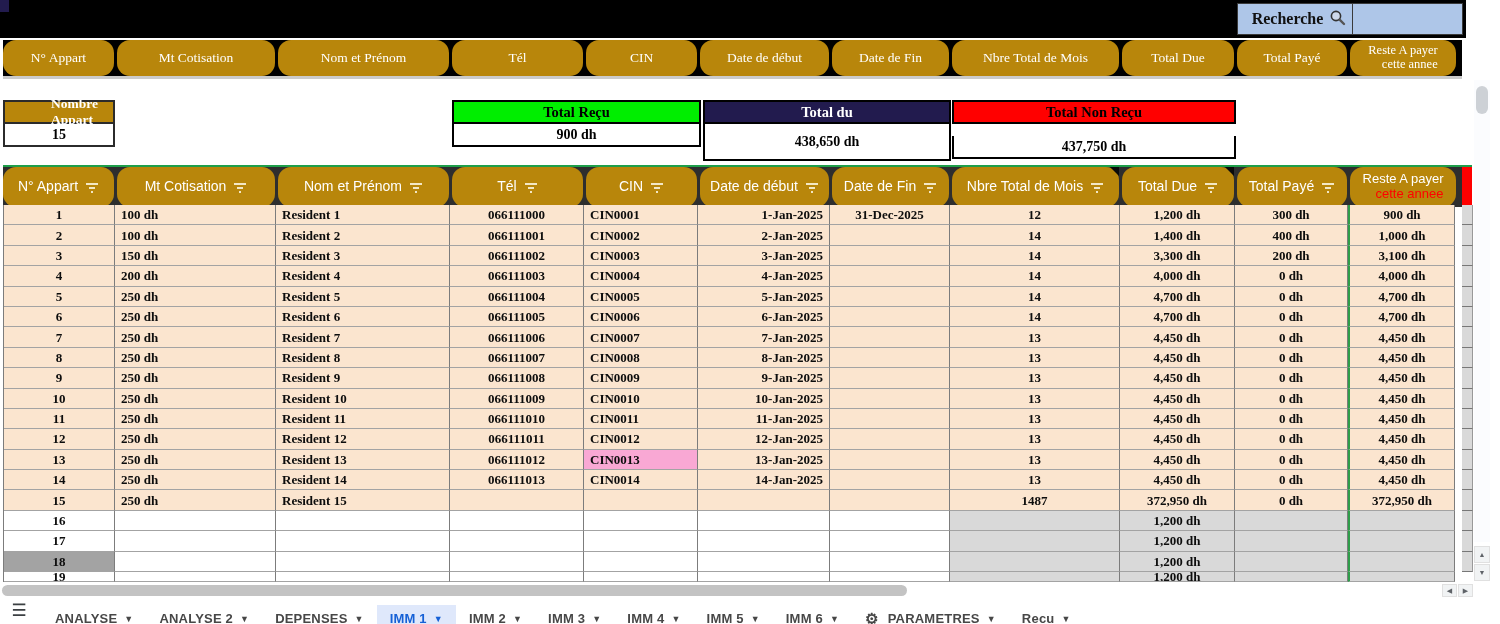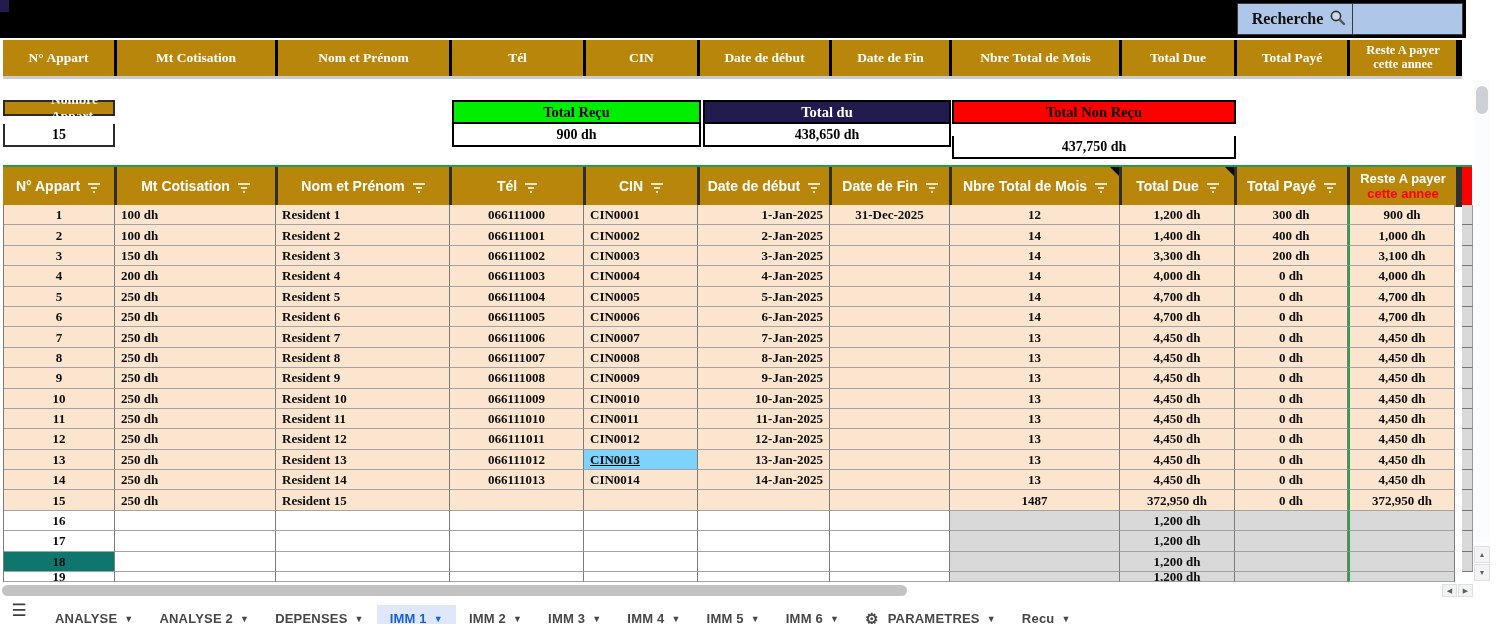--- a/index.html
+++ b/index.html
@@ -11,21 +11,21 @@
   .main-title{position:absolute;left:0;top:0;width:1240px;height:38px;line-height:38px;
               text-align:center;color:#fff;font-size:21px;font-weight:bold;}
   .search-box{position:absolute;top:3px;height:32px;background:#aec6e8;border:1px solid #3a3a3a;
               box-sizing:border-box;display:flex;align-items:center;justify-content:center;gap:6px;
               color:#111;font-size:16px;font-weight:bold;}
   
   .hdr-grid{position:absolute;left:3px;width:1459px;display:grid;column-gap:3px;background:#000;
             grid-template-columns:111px 158px 171px 131px 111px 129px 117px 167px 112px 110px 106px;}
   .top-hdr{top:40px;height:36px;box-shadow:0 3px 0 rgba(160,160,160,.55);}
   .gold-cell{background:#b8860b;color:#fff;display:flex;align-items:center;justify-content:center;
-             font-weight:bold;font-size:13.5px;text-align:center;line-height:1.1;position:relative;}
+             font-weight:normal;font-size:13.5px;text-align:right;line-height:1.1;position:relative;border-radius:13px;}
   .tbl-hdr{top:165px;height:40px;background:#2e2e2e;border-top:2px solid #1e9e4a;
            box-sizing:content-box;font-family:"Liberation Sans", sans-serif;}
   .tbl-hdr .gold-cell{font-size:14px;}
   .filter-ico{display:inline-block;margin-left:7px;flex:none;}
   .note-tri{position:absolute;top:0;right:0;width:0;height:0;
             border-top:9px solid #0a0a0a;border-left:9px solid transparent;}
   .sub-red{color:#ff0000;}
   .red-strip{position:absolute;left:1462px;top:165px;width:10px;height:42px;background:#ff0000;
              border-top:2px solid #1e9e4a;box-sizing:border-box;}
   
@@ -117,28 +117,28 @@
         <span>Total Due</span>
       </div>
       <div class="gold-cell">
         <span>Total Payé</span>
       </div>
       <div class="gold-cell">
         <span style="font-size:12.5px;">Reste A payer<br>cette annee</span>
       </div>
     </div>
 
-  <div class="mini-hdr" style="left:3px;top:100px;width:112px;height:16px;padding-left:46px;">Nombre Appart</div>
+  <div class="mini-hdr" style="left:3px;top:100px;width:112px;height:24px;padding-left:46px;">Nombre Appart</div>
   <div class="mini-val" style="left:3px;top:124px;width:112px;height:23px;">15</div>
 
   <div id="summaryCards">
       <div class="sum-hdr" style="left: 452px; top: 100px; width: 249px; height: 24px; background: rgb(0, 238, 0); color: rgb(0, 0, 0);">Total Reçu</div>
       <div class="sum-val" style="left: 452px; top: 124px; width: 249px; height: 23px;">900 dh</div>
       <div class="sum-hdr" style="left: 703px; top: 100px; width: 248px; height: 24px; background: rgb(34, 27, 78); color: rgb(255, 255, 255);">Total du</div>
-      <div class="sum-val" style="left: 703px; top: 124px; width: 248px; height: 23px;">438,650 dh</div>
+      <div class="sum-val" style="left: 703px; top: 124px; width: 248px; height: 37px;">438,650 dh</div>
       <div class="sum-hdr" style="left: 952px; top: 100px; width: 284px; height: 24px; background: rgb(255, 0, 0); color: rgb(0, 0, 0);">Total Non Reçu</div>
       <div class="sum-val" style="left: 952px; top: 136px; width: 284px; height: 23px;">437,750 dh</div>
     </div>
 
   <div class="hdr-grid tbl-hdr" id="tableHeader">
       <div class="gold-cell">
         <span>N° Appart</span>
         <svg class="filter-ico" width="14" height="12" viewBox="0 0 14 12">
           <rect x="1" y="2" width="12" height="2" fill="#f3e7c5"></rect>
           <rect x="4" y="6" width="6" height="2" fill="#f3e7c5"></rect>
@@ -380,21 +380,21 @@
         <div class="bcell al-c" style="background: rgb(251, 229, 207);">13</div>
         <div class="bcell al-c" style="background: rgb(251, 229, 207);">4,450 dh</div>
         <div class="bcell al-c" style="background: rgb(251, 229, 207);">0 dh</div>
         <div class="bcell al-c green-left" style="background: rgb(251, 229, 207);">4,450 dh</div>
       </div>
       <div class="body-row">
         <div class="bcell al-c" style="background: rgb(251, 229, 207);">13</div>
         <div class="bcell al-l" style="background: rgb(251, 229, 207);">250 dh</div>
         <div class="bcell al-l" style="background: rgb(251, 229, 207);">Resident 13</div>
         <div class="bcell al-c" style="background: rgb(251, 229, 207);">066111012</div>
-        <div class="bcell al-l" style="background: #7dd3fc; text-decoration: underline;">CIN0013</div>
+        <div class="bcell al-l" style="background: #f9a8d4;">CIN0013</div>
         <div class="bcell al-r" style="background: rgb(251, 229, 207);">13-Jan-2025</div>
         <div class="bcell al-c" style="background: rgb(251, 229, 207);"></div>
         <div class="bcell al-c" style="background: rgb(251, 229, 207);">13</div>
         <div class="bcell al-c" style="background: rgb(251, 229, 207);">4,450 dh</div>
         <div class="bcell al-c" style="background: rgb(251, 229, 207);">0 dh</div>
         <div class="bcell al-c green-left" style="background: rgb(251, 229, 207);">4,450 dh</div>
       </div>
       <div class="body-row">
         <div class="bcell al-c" style="background: rgb(251, 229, 207);">14</div>
         <div class="bcell al-l" style="background: rgb(251, 229, 207);">250 dh</div>
@@ -441,21 +441,21 @@
         <div class="bcell al-c" style="background: rgb(255, 255, 255);"></div>
         <div class="bcell al-l" style="background: rgb(255, 255, 255);"></div>
         <div class="bcell al-r" style="background: rgb(255, 255, 255);"></div>
         <div class="bcell al-c" style="background: rgb(255, 255, 255);"></div>
         <div class="bcell al-c" style="background: rgb(217, 217, 217);"></div>
         <div class="bcell al-c" style="background: rgb(217, 217, 217);">1,200 dh</div>
         <div class="bcell al-c" style="background: rgb(217, 217, 217);"></div>
         <div class="bcell al-c green-left" style="background: rgb(217, 217, 217);"></div>
       </div>
       <div class="body-row">
-        <div class="bcell al-c" style="background: #0f766e;">18</div>
+        <div class="bcell al-c" style="background: #a3a3a3;">18</div>
         <div class="bcell al-l" style="background: rgb(255, 255, 255);"></div>
         <div class="bcell al-l" style="background: rgb(255, 255, 255);"></div>
         <div class="bcell al-c" style="background: rgb(255, 255, 255);"></div>
         <div class="bcell al-l" style="background: rgb(255, 255, 255);"></div>
         <div class="bcell al-r" style="background: rgb(255, 255, 255);"></div>
         <div class="bcell al-c" style="background: rgb(255, 255, 255);"></div>
         <div class="bcell al-c" style="background: rgb(217, 217, 217);"></div>
         <div class="bcell al-c" style="background: rgb(217, 217, 217);">1,200 dh</div>
         <div class="bcell al-c" style="background: rgb(217, 217, 217);"></div>
         <div class="bcell al-c green-left" style="background: rgb(217, 217, 217);"></div>

